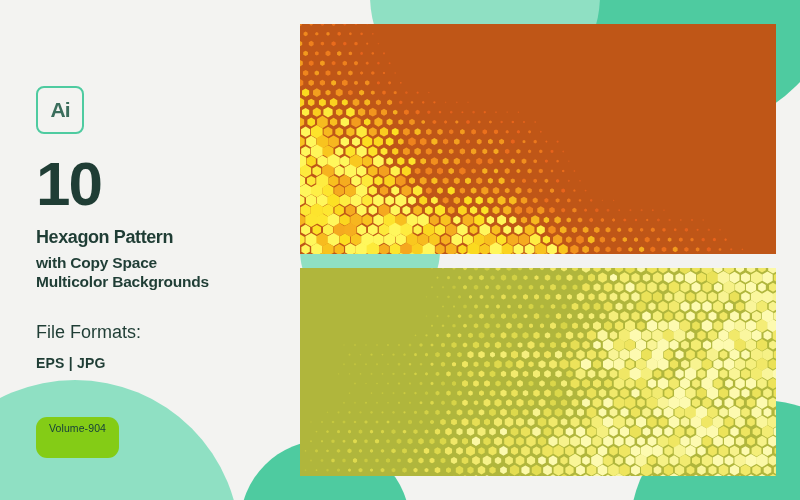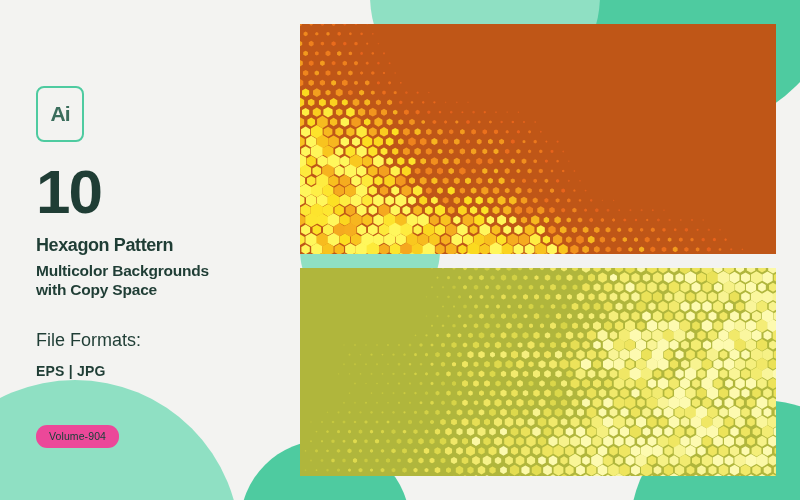--- a/index.html
+++ b/index.html
@@ -55,21 +55,21 @@
     background: #4ecba0;
   }
 
   
   .info {
     position: absolute;
     left: 36px; top: 86px;
     width: 250px;
   }
   .ai-badge {
-    width: 48px; height: 56px;
+    width: 48px; height: 48px;
     border: 2px solid #4ecba0;
     border-radius: 8px;
     display: flex; align-items: center; justify-content: center;
     color: #3a6d5c;
     font-size: 21px;
     font-weight: bold;
     letter-spacing: -1px;
     background: rgba(255,255,255,0.0);
   }
   .count {
@@ -104,24 +104,24 @@
   .formats-value {
     margin-top: 12px;
     font-size: 14px;
     font-weight: bold;
     color: #1f3d35;
     letter-spacing: 0.2px;
   }
   .volume {
     margin-top: 46px;
     display: inline-block;
-    background: #ec4899;
+    background: #84cc16;
     color: #17413a;
     font-size: 10.5px;
-    padding: 5px 13px 6px;
+    padding: 5px 13px 24px;
     border-radius: 11px;
     letter-spacing: 0.1px;
   }
 
   
   .preview {
     position: absolute;
     overflow: hidden;
   }
   #panel-top {
@@ -148,22 +148,22 @@
   <div class="blob blob-bottom-mid"></div>
   <div class="blob blob-bottom-right"></div>
 
   <div class="info">
     <div class="ai-badge">
       <span>Ai</span>
     </div>
     <div class="count">10</div>
     <div class="title">Hexagon Pattern</div>
     <div class="subtitle">
+      <div>with Copy Space</div>
       <div>Multicolor Backgrounds</div>
-      <div>with Copy Space</div>
     </div>
     <div class="formats-label">File Formats:</div>
     <div class="formats-value">EPS  |  JPG</div>
     <div class="volume">Volume-904</div>
   </div>
 
   <div class="preview" id="panel-top">
     <svg viewBox="0 0 476 230" preserveAspectRatio="none">
       <g id="hex-group-top">
           <polygon points="1.85,-1.07 1.85,1.07 0.00,2.13 -1.85,1.07 -1.85,-1.07 -0.00,-2.13" fill="rgb(238,130,29)"></polygon>

